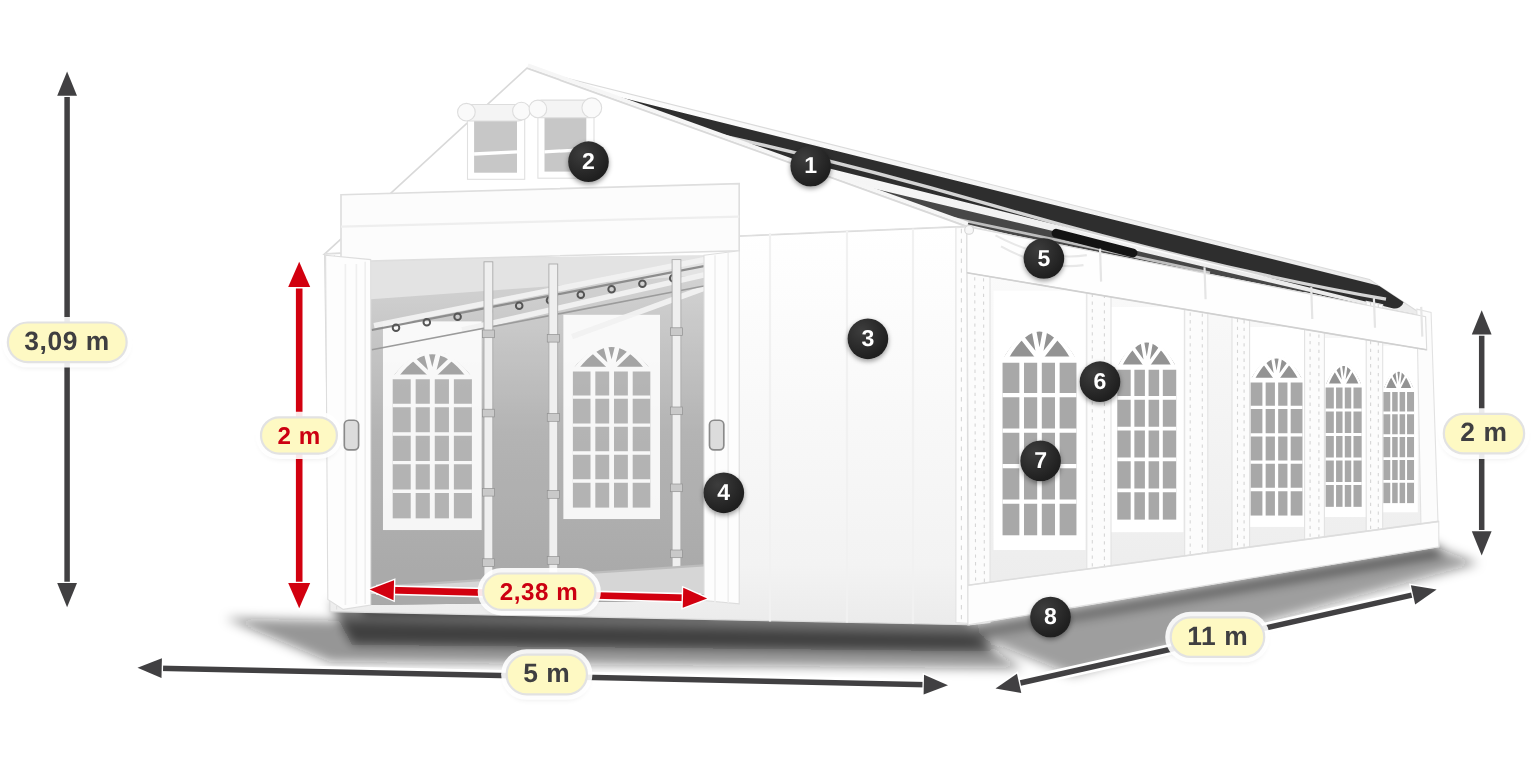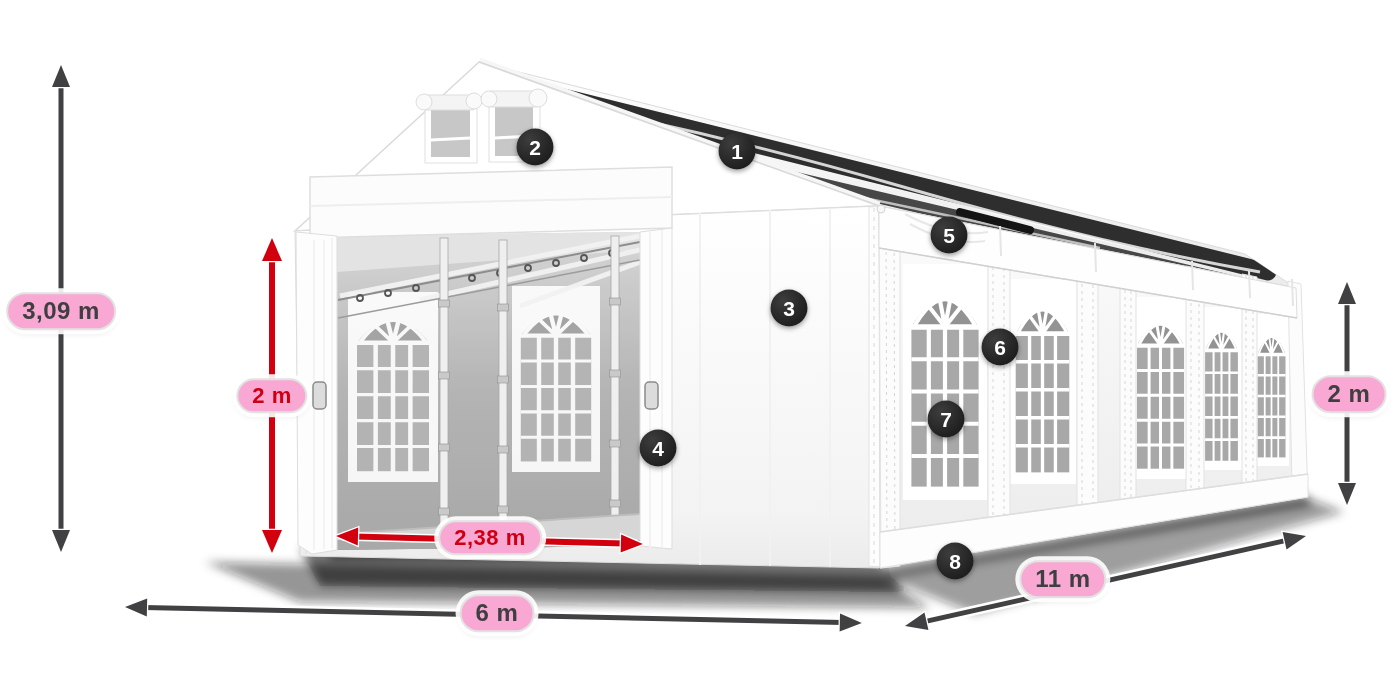--- a/index.html
+++ b/index.html
@@ -1,20 +1,20 @@
 <!DOCTYPE html>
 <html><head>
 <meta charset="utf-8">
 <style>
   html,body{margin:0;padding:0;background:#ffffff;}
   .stage{position:relative;width:1400px;height:700px;background:#ffffff;overflow:hidden;
          font-family:"Liberation Sans",sans-serif;}
   .stage svg{position:absolute;left:0;top:0;}
   
-  .pill{position:absolute;transform:translate(-50%,-50%);background:#f9a8d4;
+  .pill{position:absolute;transform:translate(-50%,-50%);background:#fef9c3;
         border:2px solid #e2e2e2;border-radius:20px;padding:3px 14px;
         font-weight:bold;font-size:24px;line-height:1.15;color:#3f3f41;white-space:nowrap;
         box-shadow:0 0 0 4px rgba(255,255,255,0.9),0 3px 6px rgba(0,0,0,0.12);
         letter-spacing:0.5px;}
   .pill.red{color:#cc0011;font-size:22px;}
   
   .badge{position:absolute;transform:translate(-50%,-50%);width:37px;height:37px;
          border-radius:50%;background:radial-gradient(circle at 35% 30%, #3d3d3d, #1f1f1f 72%);
          color:#ffffff;display:flex;align-items:center;justify-content:center;
          font-weight:bold;font-size:21px;box-shadow:0 2px 5px rgba(0,0,0,0.40);}
@@ -283,17 +283,17 @@
 <div class="badge" style="left:946px;top:419px">
       <span>7</span>
     </div>
 <div class="badge" style="left:955px;top:561px">
       <span>8</span>
     </div>
 
 <div class="pill" style="left:61px;top:311px">3,09 m</div>
 <div class="pill red" style="left:272px;top:396px">2 m</div>
 <div class="pill red" style="left:490px;top:538px">2,38 m</div>
-<div class="pill" style="left:497px;top:613px">6 m</div>
-<div class="pill" style="left:1063px;top:579px">11 m</div>
+<div class="pill" style="left:497px;top:613px">5 m</div>
+<div class="pill" style="left:1107px;top:579px">11 m</div>
 <div class="pill" style="left:1349px;top:394px">2 m</div>
 
 </div>
 
 </body></html>

